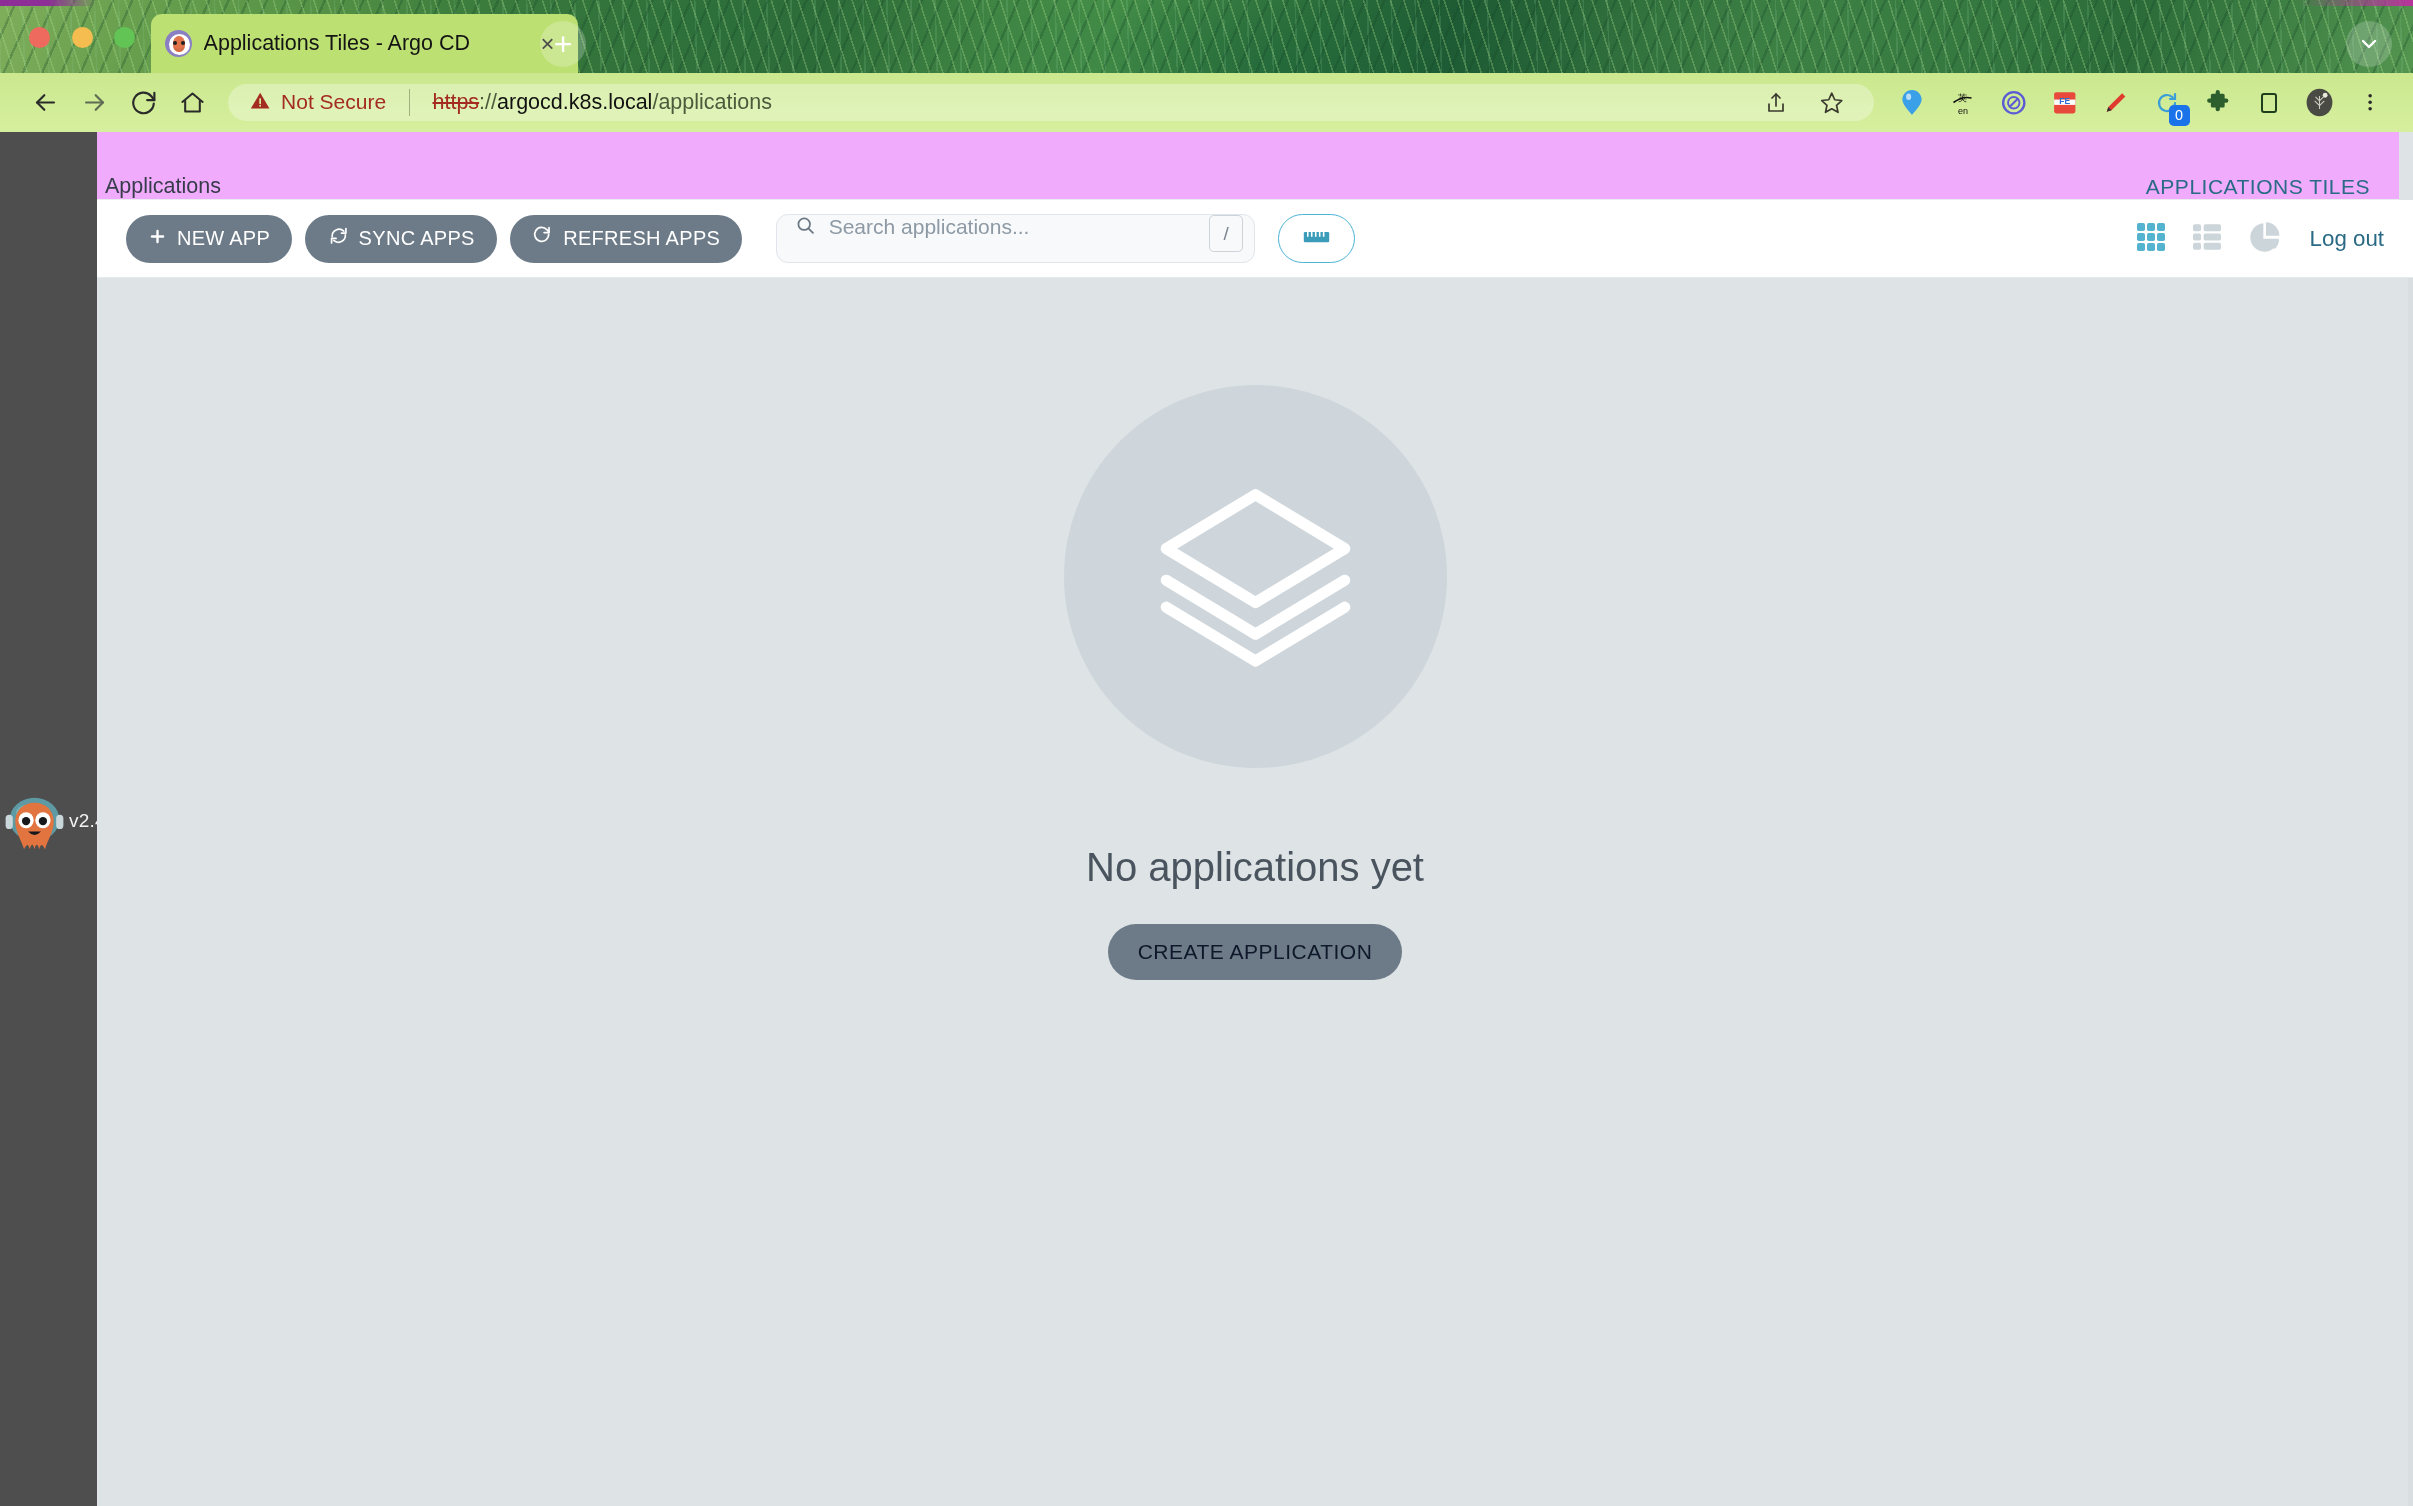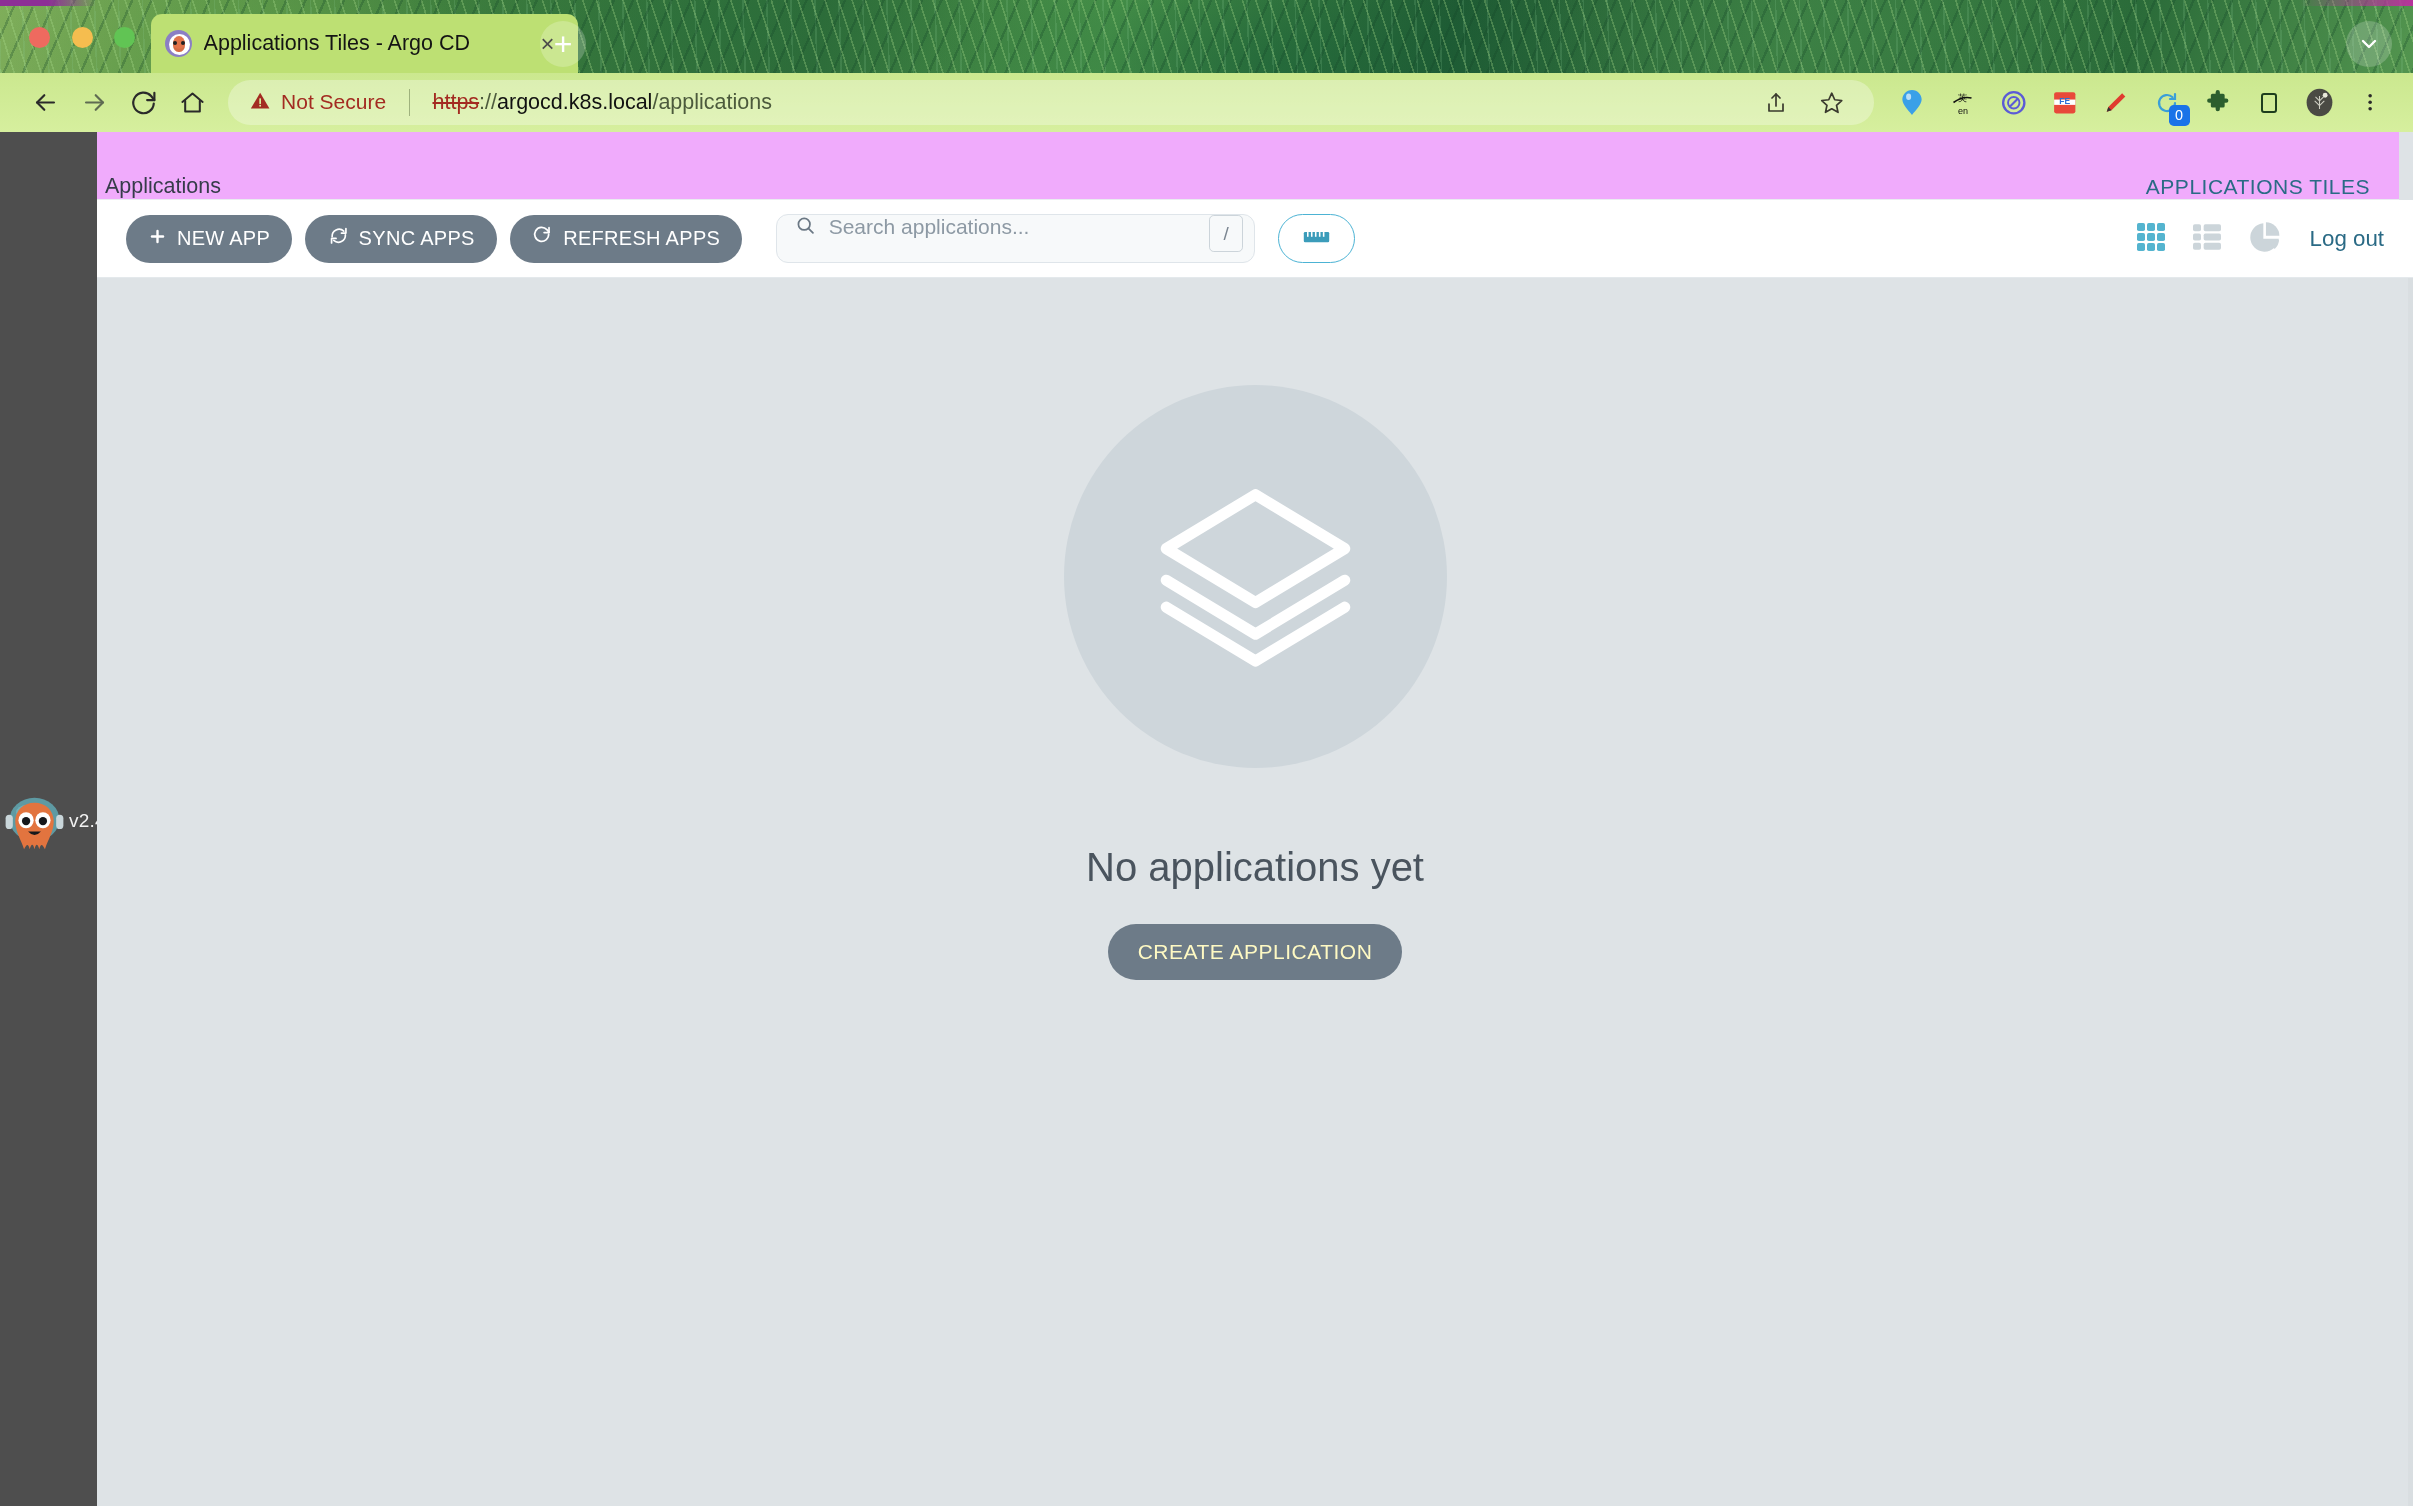--- a/index.html
+++ b/index.html
@@ -81,21 +81,21 @@
     display:flex; align-items:center; justify-content:center; z-index:5;
   }
 
   .toolbar {
     position: absolute; left: 0; top: 73px; width: 2413px; height: 59px;
     background: linear-gradient(180deg,#cbe88f 0%,#d6ef9e 100%);
     display: flex; align-items: center; padding: 0 21px;
   }
   .navbtn { width: 49px; height: 49px; display:flex; align-items:center; justify-content:center; }
   .omnibox {
-    flex: 1; height: 45px; margin: 0 16px 0 11.2px; border-radius: 22.3px;
+    flex: 1; height: 37px; margin: 0 16px 0 11.2px; border-radius: 22.3px;
     background: rgba(255,255,255,.30);
     display: flex; align-items: center; padding: 0 21px; gap: 11.2px;
   }
   .not-secure-wrap { display:flex; align-items:center; gap:9.6px; }
   .not-secure { font-size: 21px; color: #a32b21; white-space: nowrap; }
   .omni-sep { width:1.6px; height:27px; background: rgba(40,60,20,.35); margin: 0 11.2px; }
   .url { font-size: 21.5px; white-space: nowrap; color: #111; }
   .url .scheme { color:#a32b21; text-decoration: line-through; }
   .url .host { color:#111; }
   .url .path { color:#4c5a3c; }
@@ -170,21 +170,21 @@
     background: #dee3e6; display: flex; flex-direction: column; align-items: center;
   }
   .empty-circle {
     margin-top: 107px; width: 383px; height: 383px; border-radius: 50%;
     background: #ced6db; display:flex; align-items:center; justify-content:center;
   }
   .empty-title { margin-top: 77px; font-size: 40px; color: #4a545e; font-weight: 400; }
   .empty-sub { margin-top: 24px; font-size: 32px; color: #4a545e; font-weight: 400; }
   .create-btn {
     margin-top: 34px; height: 56px; border-radius: 28px; background: #6d7b88;
-    color: #fef9c3; font-size: 21px; letter-spacing: 0.5px; padding: 0 30px;
+    color: #0f172a; font-size: 21px; letter-spacing: 0.5px; padding: 0 30px;
     display:flex; align-items:center; border:none; cursor:pointer; font-family: inherit;
   }
   .scroll-edge { position:absolute; right:0; top:146px; width:4.8px; bottom:0; background: rgba(0,0,0,.02); }
 </style>
 </head>
 <body>
 
 <div class="browser">
 
   <div class="tabstrip">

